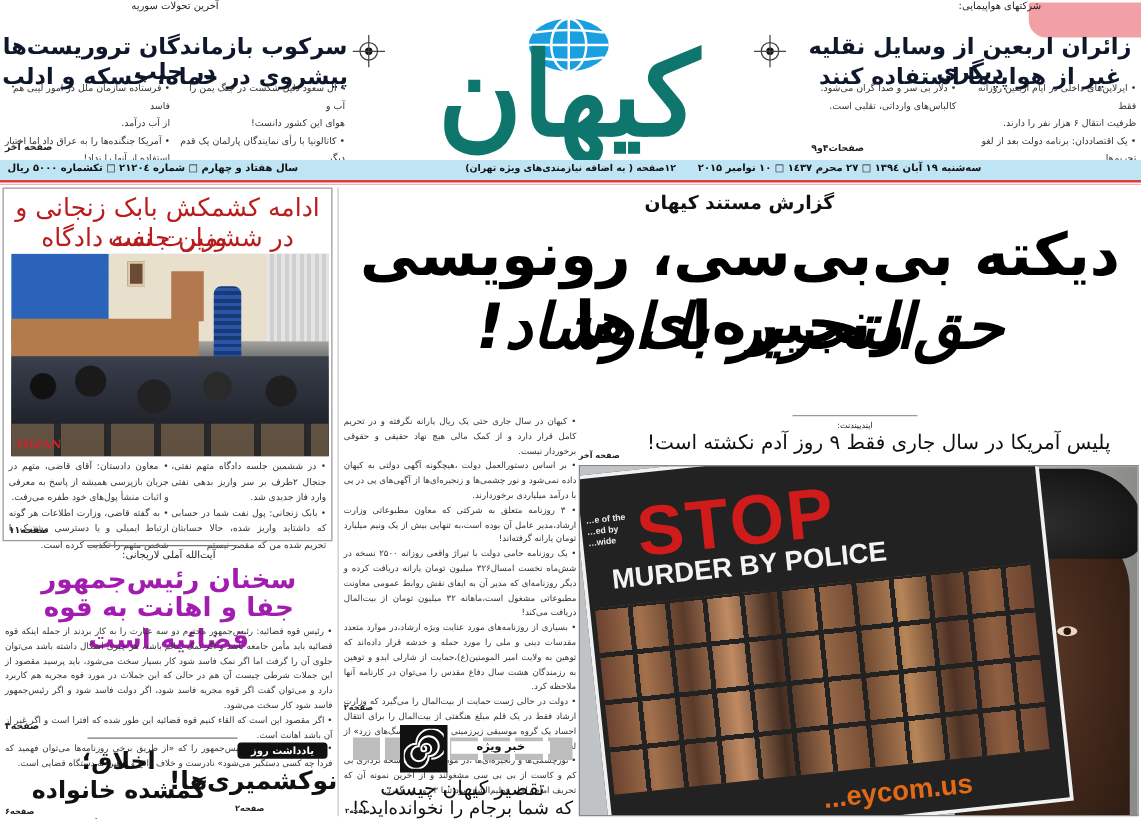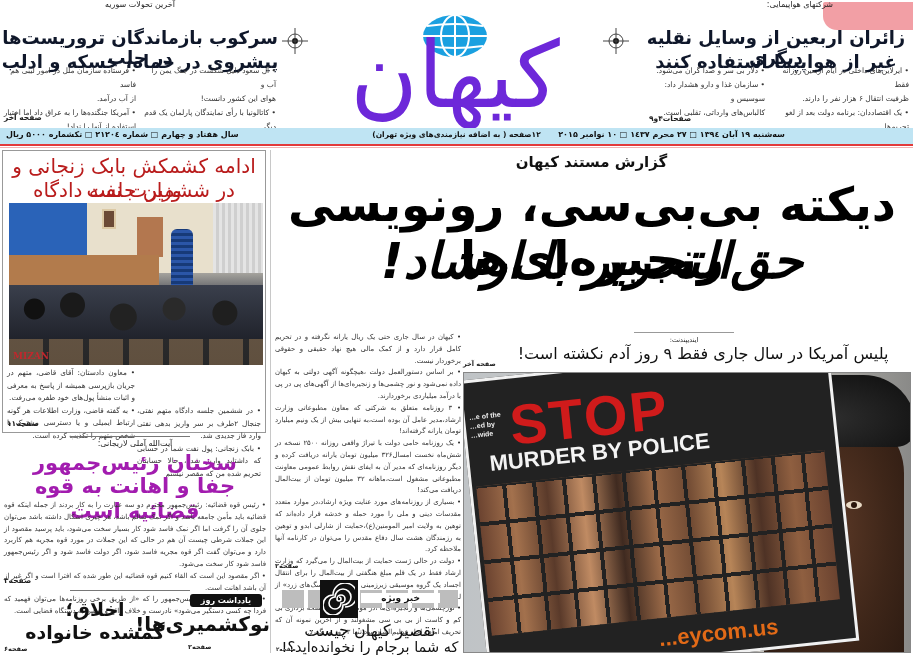--- a/index.html
+++ b/index.html
@@ -7,21 +7,21 @@
   body { font-family: "DejaVu Sans", sans-serif; color: #111; position: relative; direction: rtl; }
   .abs { position: absolute; }
 
   
   .kicker { font-size: 9px; color: #222; text-align: center; }
   .top-head { font-weight: bold; text-align: center; color: #0f172a; line-height: 1.12; margin-top: 16px; }
   .bullets { font-size: 7.5px; line-height: 14px; color: #333; }
   .bullets .col { position: absolute; }
   .pageref { font-size: 7.5px; font-weight: bold; color: #222; }
 
-  .logo-word { font-family: "DejaVu Serif", serif; font-size: 92px; font-weight: normal; color: #6d28d9; letter-spacing: -4px; line-height: 1; }
+  .logo-word { font-family: "DejaVu Serif", serif; font-size: 92px; font-weight: bold; color: #0f766e; letter-spacing: -4px; line-height: 1; }
   .crosshair { width: 26px; height: 26px; }
 
   .date-bar { left: 0; top: 128px; width: 913px; height: 16px; background: #bfe4f3; font-size: 8px; font-weight: bold; color: #111; }
   .date-bar span { position: absolute; top: 2px; white-space: nowrap; }
   .red-rule { left: 0; top: 144px; width: 913px; height: 2px; background: #e23a3a; }
   .red-rule2 { left: 0; top: 147px; width: 913px; height: 1px; background: #f2b3b3; }
 
   
   .left-box { left: 2px; top: 150px; width: 264px; height: 283px; border: 1px solid #999; }
   .left-title { font-size: 20px; line-height: 24px; text-align: center; color: #b91c1c; }
@@ -89,21 +89,20 @@
   <div class="abs top-head" style="right:4px; top:12px; width:266px; font-size:18px;">زائران اربعین از وسایل نقلیه دیگری</div>
   <div class="bullets">
     <div class="col" style="right:4px; top:64px; width:140px;">
       <div>• ایرلاین‌های داخلی در ایام اربعین روزانه فقط</div>
       <div>ظرفیت انتقال ۶ هزار نفر را دارند.</div>
       <div>• یک اقتصاددان: برنامه دولت بعد از لغو تحریم‌ها</div>
       <div>انتخابات است نه اصلاحات اقتصادی.</div>
     </div>
     <div class="col" style="right:148px; top:64px; width:120px;">
       <div>• دلار بی سر و صدا گران می‌شود.</div>
-      <div>• سازمان غذا و دارو هشدار داد: سوسیس و</div>
       <div>کالباس‌های وارداتی، تقلبی است.</div>
     </div>
   </div>
   <div class="abs pageref" style="left:6px; top:114px;">صفحات۴و۹</div>
 </div>
 
 <div class="abs crosshair" style="left:603px; top:28px;">
   <svg width="26" height="26" viewBox="0 0 26 26">
       <circle cx="13" cy="13" r="7" fill="none" stroke="#444" stroke-width="1"></circle>
       <circle cx="13" cy="13" r="3" fill="#111"></circle>
@@ -174,21 +173,21 @@
     <div class="wall-cream"></div>
     <div class="curtain"></div>
     <div class="portrait"></div>
     <div class="door"></div>
     <div class="desk"></div>
     <div class="man"></div>
     <div class="crowd"></div>
     <div class="seats"></div>
     <div class="mizan-logo">MIZAN</div>
   </div>
-  <div class="abs small-text" style="right:4px; top:216px; width:124px;margin-top:38px;">
+  <div class="abs small-text" style="right:4px; top:216px; width:124px;">
     <div>• در ششمین جلسه دادگاه متهم نفتی، جنجال ۲طرف بر سر واریز بدهی نفتی وارد فاز جدیدی شد.</div>
     <div>• بابک زنجانی: پول نفت شما در حسابی که داشتاید واریز شده، حالا حسابتان تحریم شده من که مقصر نیستم</div>
   </div>
   <div class="abs small-text" style="left:4px; top:216px; width:128px;">
     <div>• معاون دادستان: آقای قاضی، متهم در جریان بازپرسی همیشه از پاسخ به معرفی و اثبات منشأ پول‌های خود طفره می‌رفت.</div>
     <div>• به گفته قاضی، وزارت اطلاعات هر گونه ارتباط ایمیلی و یا دسترسی مشترک با شخص متهم را تکذیب کرده است.</div>
   </div>
   <div class="abs pageref" style="left:4px; top:268px;">صفحه۱۱</div>
 </div>
 

